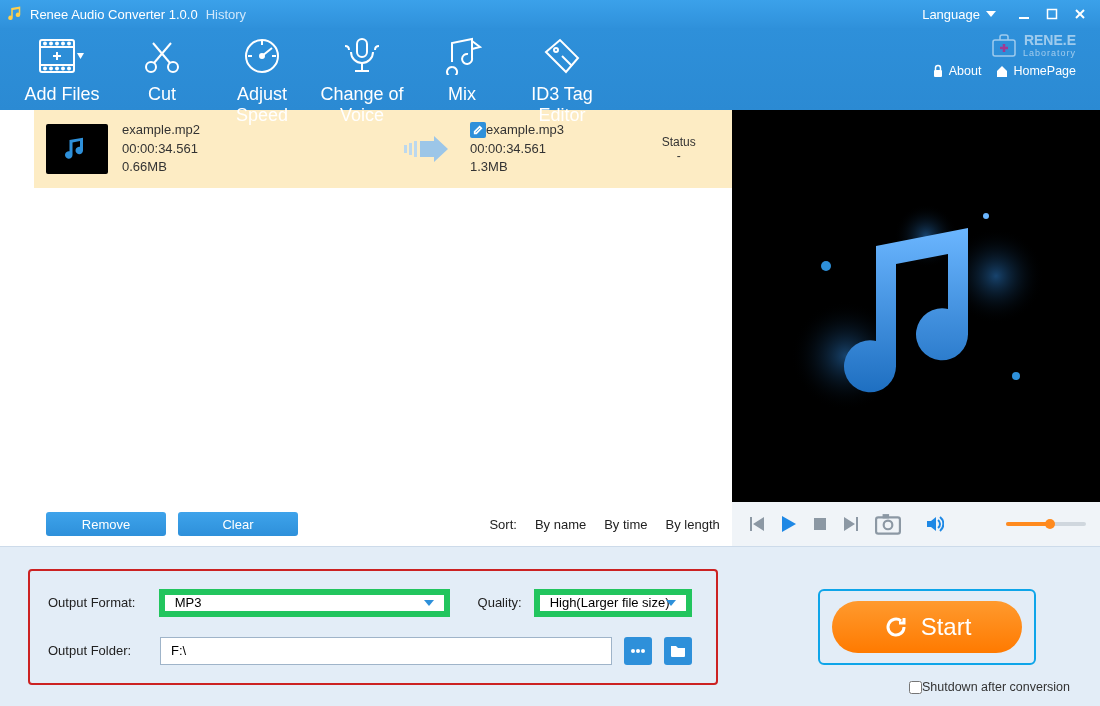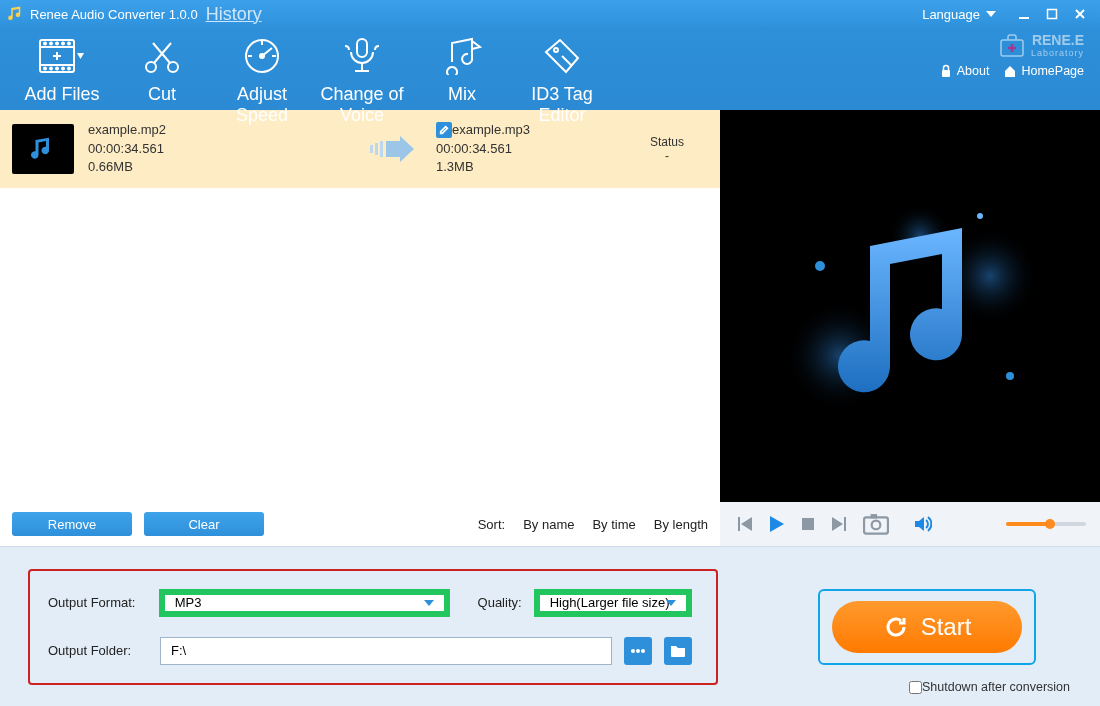--- a/index.html
+++ b/index.html
@@ -2,40 +2,40 @@
 <html><head>
 <meta charset="utf-8">
 <style>
   * { box-sizing: border-box; margin: 0; padding: 0; font-family: "Segoe UI", Tahoma, sans-serif; }
   body { width:1100px; height:706px; overflow:hidden; background:#fff; }
 
   
   .titlebar { height:28px; background:linear-gradient(#3ba1ea,#2f91db); display:flex; align-items:center; color:#fff; font-size:13px; padding:0 6px; }
   .titlebar .music-ico { width:18px; height:18px; margin-right:6px; }
   .titlebar .appname { font-weight:500; }
-  .titlebar .history-link { margin-left:8px; color:#cfe7fb; font-size:18px; cursor:pointer;text-decoration:underline; }
+  .titlebar .history-link { margin-left:8px; color:#cfe7fb; font-size:13px; cursor:pointer; }
   .titlebar .spacer { flex:1; }
   .titlebar .lang-group { display:flex; align-items:center; gap:6px; margin-right:14px; cursor:pointer; }
   .titlebar .tri-dn { width:0; height:0; border-left:5px solid transparent; border-right:5px solid transparent; border-top:6px solid #fff; }
   .winbtn { width:28px; height:20px; display:flex; align-items:center; justify-content:center; cursor:pointer; }
 
   
   .toolbar { height:82px; background:linear-gradient(#2e90da,#2b8ad3); display:flex; align-items:flex-start; padding:6px 12px 0; color:#fff; position:relative; }
   .tool { width:100px; text-align:center; font-size:18px; cursor:pointer; }
   .tool .ticon { height:44px; display:flex; align-items:center; justify-content:center; margin-bottom:6px; }
   .tool svg { stroke:#fff; fill:none; stroke-width:2; }
 
-  .brandblock { position:absolute; right:16px; top:4px; text-align:right; }
+  .brandblock { position:absolute; right:24px; top:4px; text-align:right; }
   .brandblock .renelogo { opacity:.6; display:flex; align-items:center; justify-content:flex-end; gap:6px; font-weight:700; font-size:14px; color:#eaf3fb; }
   .brandblock .renelogo .sub { font-size:9px; font-weight:400; letter-spacing:1px; display:block; }
   .brandlinks { display:flex; gap:14px; margin-top:6px; justify-content:flex-end; }
   .brandlinks .blink { display:flex; align-items:center; gap:4px; font-size:12.5px; color:#fff; cursor:pointer; }
 
   
-  .midrow { display:flex; height:436px; }
+  .midrow { display:flex; height:436px;padding-left:34px; }
   .leftpane { width:720px; display:flex; flex-direction:column; background:#fff; }
   .rightpane { width:380px; display:flex; flex-direction:column; }
 
   
   .filerow { height:78px; background:#fdecc4; display:flex; align-items:center; padding:8px 12px; gap:14px; cursor:pointer; }
   .thumb { width:62px; height:50px; background:#000; border-radius:2px; display:flex; align-items:center; justify-content:center; }
   .thumb svg { width:30px; height:30px; }
   .srcinfo, .dstinfo { font-size:13px; color:#333; line-height:1.45; }
   .srcinfo { width:260px; }
   .arrow { width:60px; display:flex; align-items:center; justify-content:center; }

